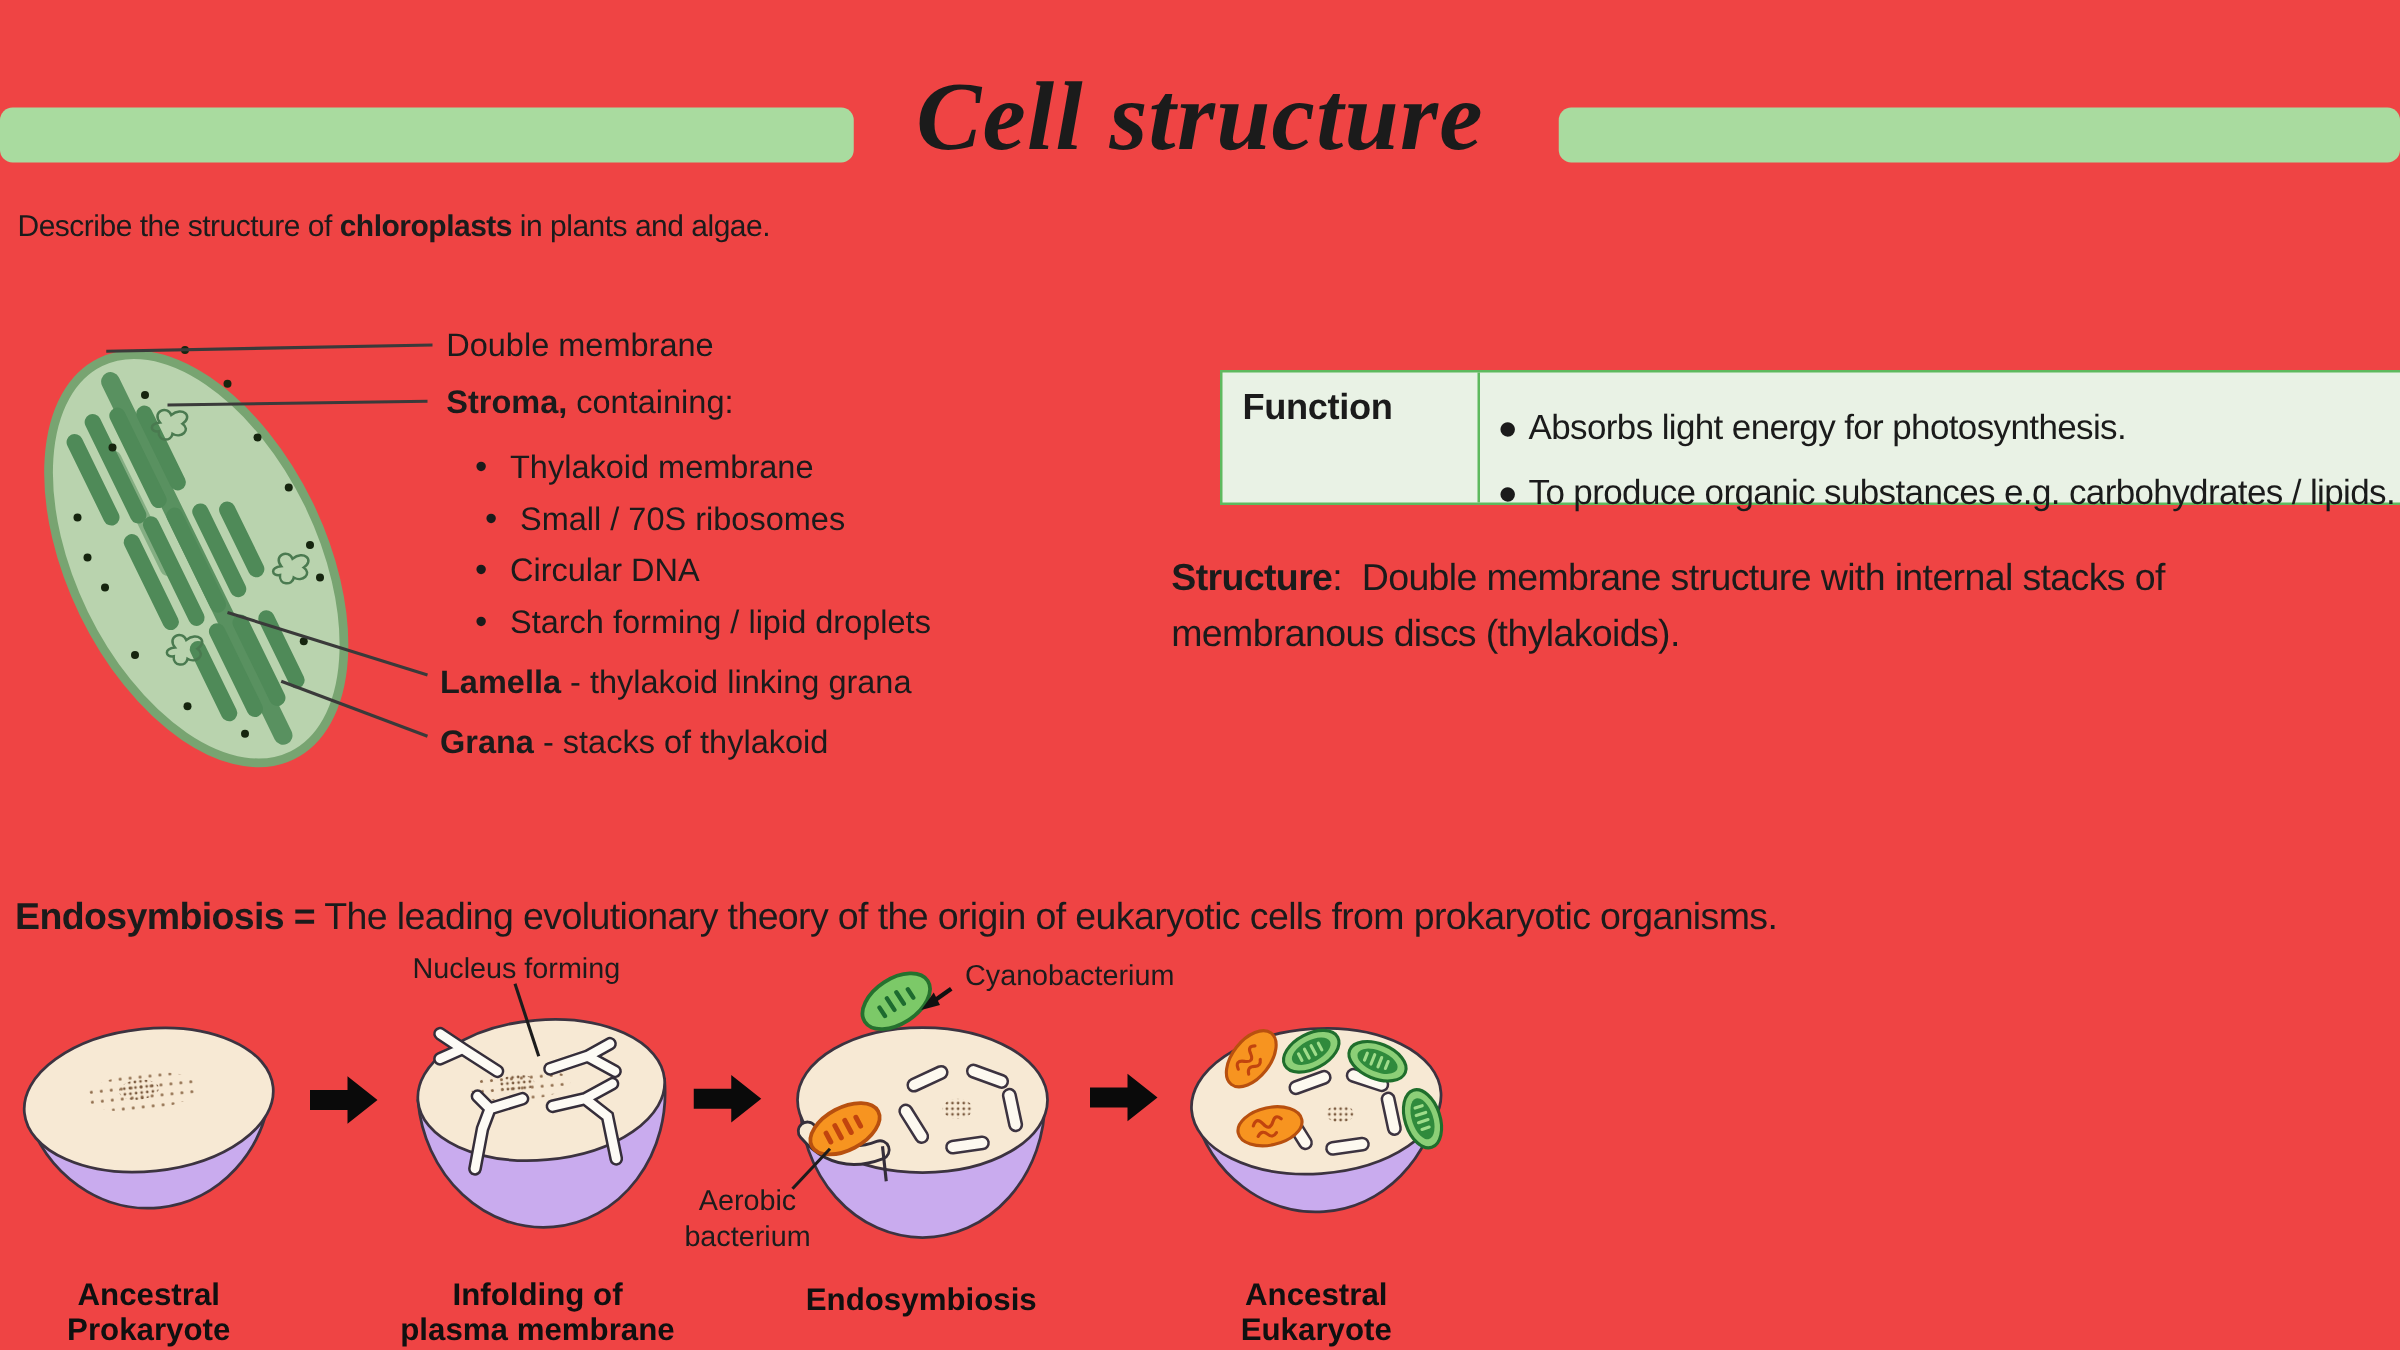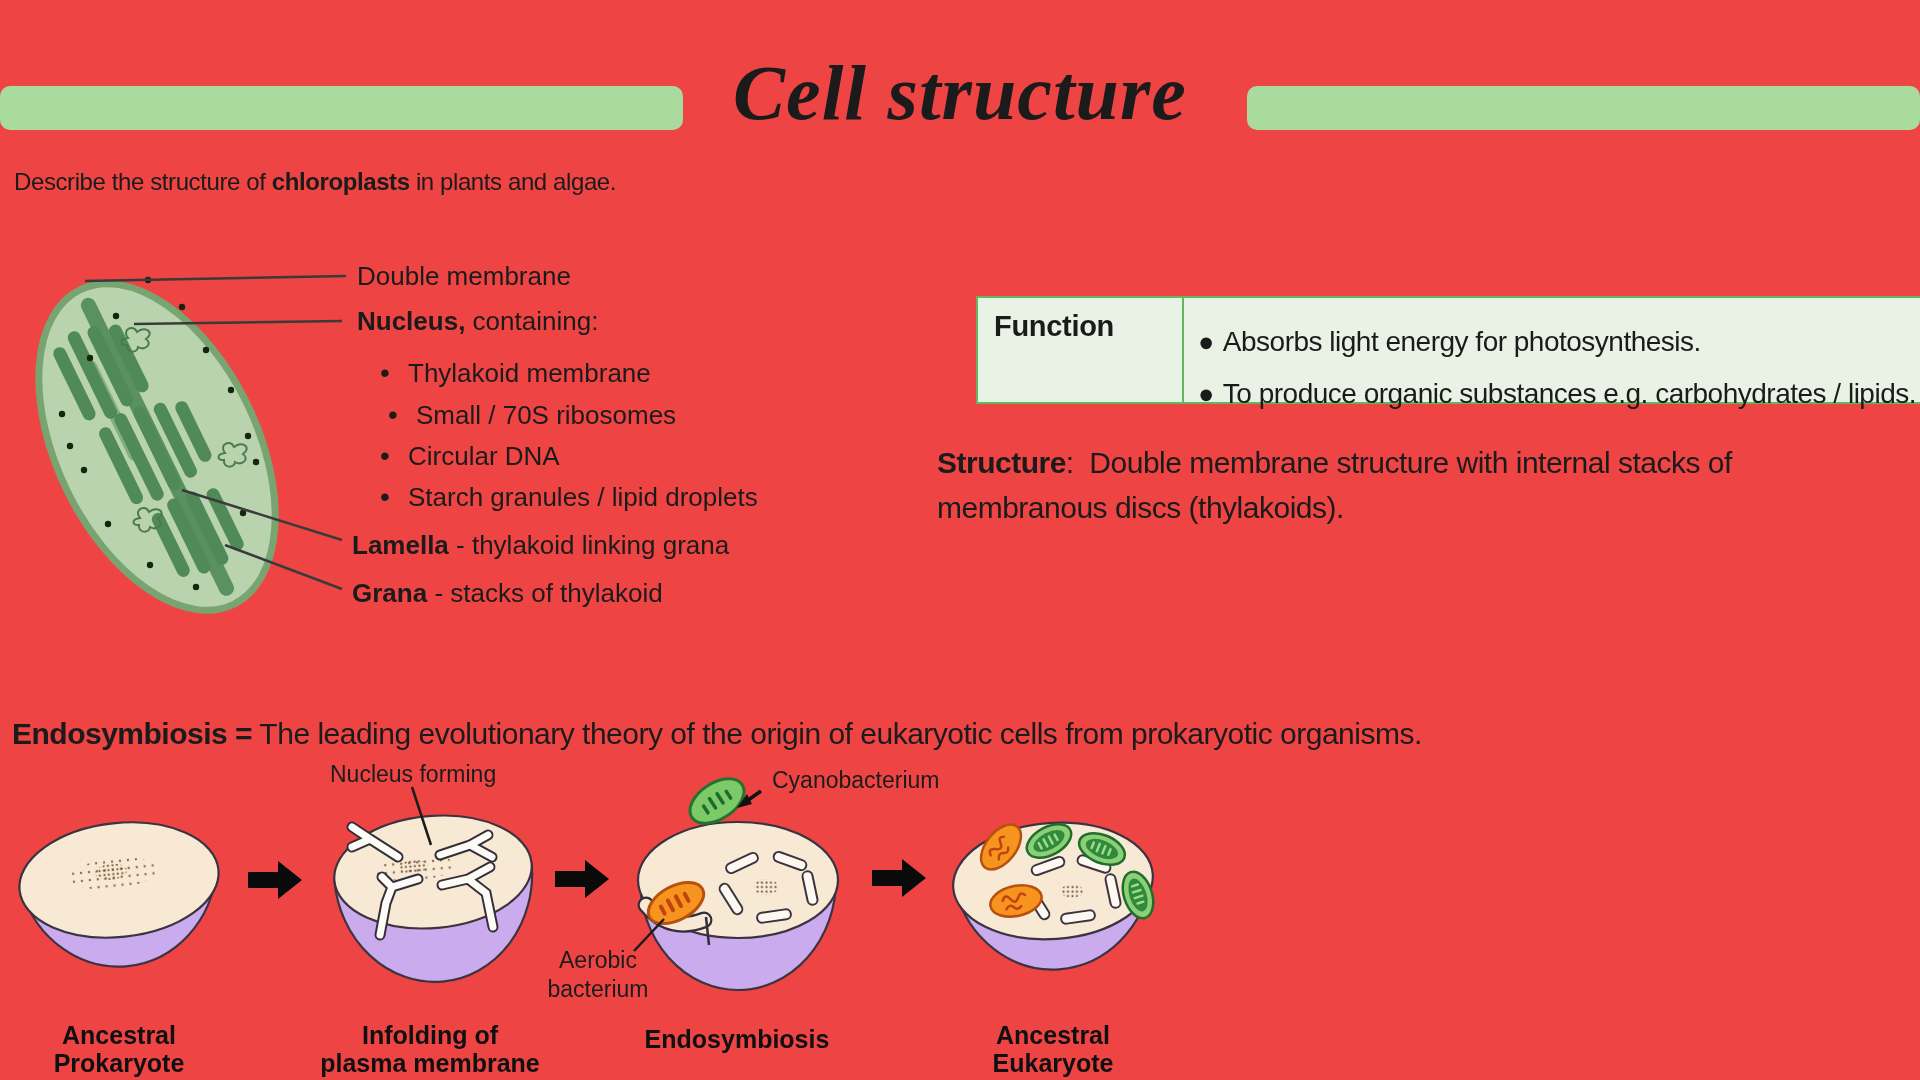--- a/index.html
+++ b/index.html
@@ -98,25 +98,25 @@
     </g>
     <g stroke="#3a3a3a" stroke-width="2.5">
       <line x1="85" y1="71" x2="346" y2="66"></line>
       <line x1="134" y1="114" x2="342" y2="111"></line>
       <line x1="182" y1="280" x2="342" y2="330"></line>
       <line x1="225" y1="335" x2="342" y2="379"></line>
     </g>
   </svg>
 
   <div class="lbl" style="left:357px;top:261px;"><span>Double membrane</span></div>
-  <div class="lbl" style="left:357px;top:306px;"><span class="b">Nucleus,</span><span> containing:</span></div>
+  <div class="lbl" style="left:357px;top:306px;"><span class="b">Stroma,</span><span> containing:</span></div>
   <div class="lbl" style="left:380px;top:357px;"><span class="bdot">•</span><span>Thylakoid membrane</span></div>
   <div class="lbl" style="left:388px;top:399px;"><span class="bdot">•</span><span>Small / 70S ribosomes</span></div>
   <div class="lbl" style="left:380px;top:440px;"><span class="bdot">•</span><span>Circular DNA</span></div>
-  <div class="lbl" style="left:380px;top:481px;"><span class="bdot">•</span><span>Starch granules / lipid droplets</span></div>
+  <div class="lbl" style="left:380px;top:481px;"><span class="bdot">•</span><span>Starch forming / lipid droplets</span></div>
   <div class="lbl" style="left:352px;top:530px;"><span class="b">Lamella</span><span> - thylakoid linking grana</span></div>
   <div class="lbl" style="left:352px;top:578px;"><span class="b">Grana</span><span> - stacks of thylakoid</span></div>
 
   <div class="ftable">
     <div class="fhead">Function</div>
     <div class="fbody">
       <div><span class="tbullet">●</span><span>Absorbs light energy for photosynthesis.</span></div>
       <div><span class="tbullet">●</span><span>To produce organic substances e.g. carbohydrates / lipids.</span></div>
     </div>
   </div>

